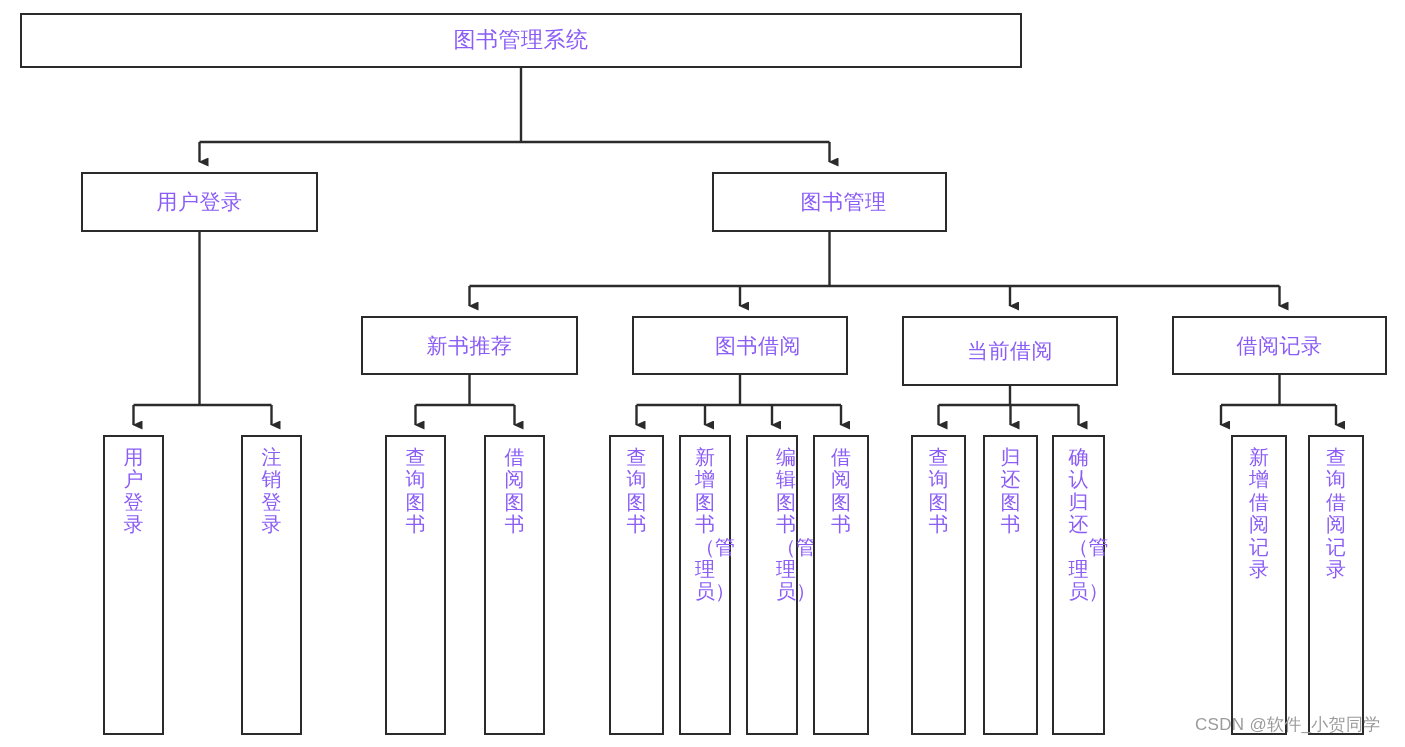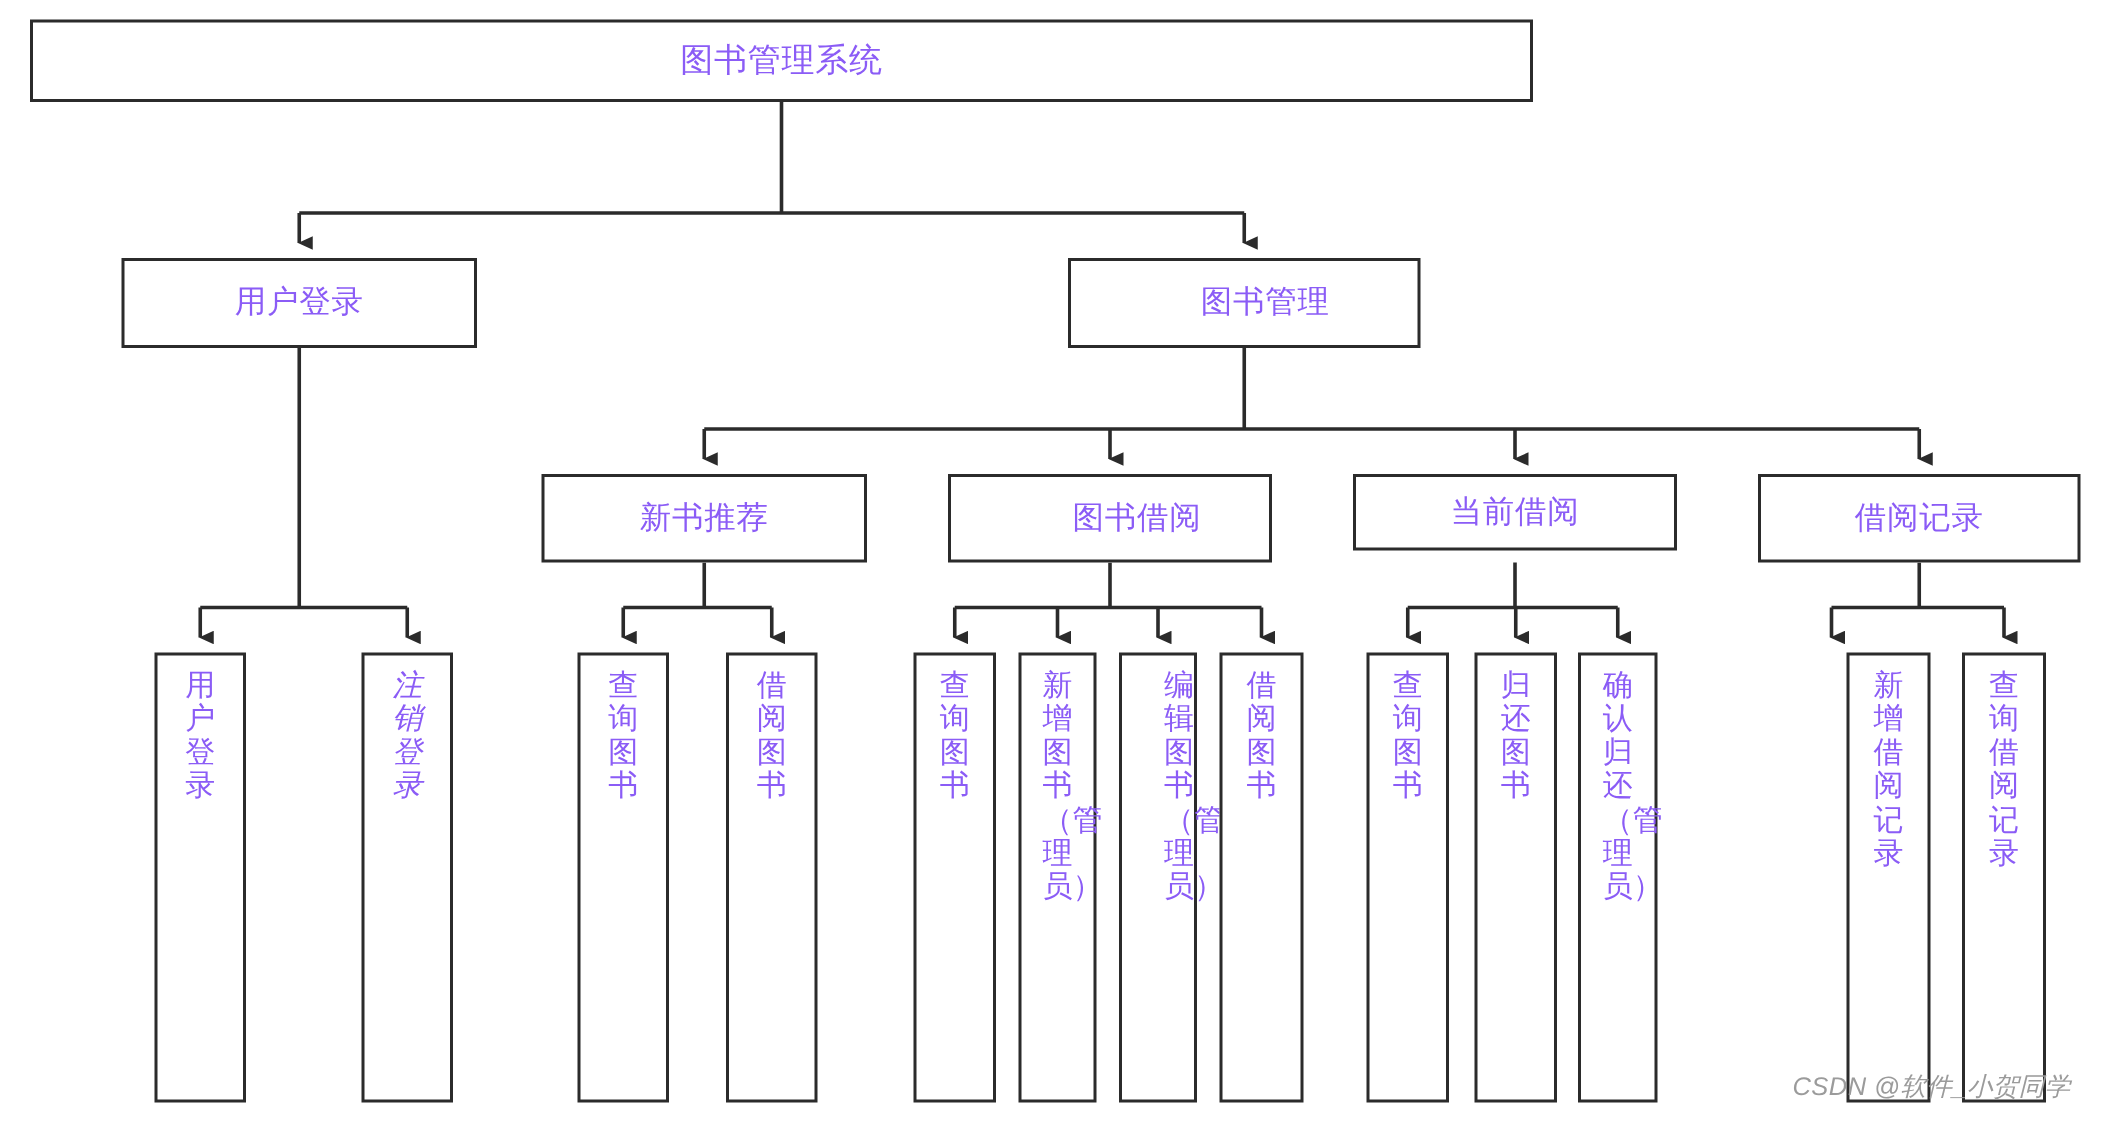--- a/index.html
+++ b/index.html
@@ -133,32 +133,32 @@
         <span class="node-label">图书管理</span>
       </div>
     </div>
   <div id="level2-container">
       <div class="node horizontal" style="left: 361px; top: 316px; width: 217px; height: 59px;">
         <span class="node-label">新书推荐</span>
       </div>
       <div class="node horizontal" style="left: 632px; top: 316px; width: 216px; height: 59px; padding-left: 36px;">
         <span class="node-label">图书借阅</span>
       </div>
-      <div class="node horizontal" style="left: 902px; top: 316px; width: 216px; height: 51px;">
+      <div class="node horizontal" style="left: 902px; top: 316px; width: 216px; height: 70px;">
         <span class="node-label">当前借阅</span>
       </div>
       <div class="node horizontal" style="left: 1172px; top: 316px; width: 215px; height: 59px;">
         <span class="node-label">借阅记录</span>
       </div>
     </div>
   <div id="leaves-container">
       <div class="node vertical" style="left: 103px; top: 435px; width: 61px; height: 300px;">
         <span class="node-label">用户登录</span>
       </div>
-      <div class="node vertical" style="left: 241px; top: 435px; width: 61px; height: 300px; font-style: italic;">
+      <div class="node vertical" style="left: 241px; top: 435px; width: 61px; height: 300px;">
         <span class="node-label">注销登录</span>
       </div>
       <div class="node vertical" style="left: 385px; top: 435px; width: 61px; height: 300px;">
         <span class="node-label">查询图书</span>
       </div>
       <div class="node vertical" style="left: 484px; top: 435px; width: 61px; height: 300px;">
         <span class="node-label">借阅图书</span>
       </div>
       <div class="node vertical" style="left: 609px; top: 435px; width: 55px; height: 300px;">
         <span class="node-label">查询图书</span>
@@ -182,15 +182,15 @@
         <span class="node-label">确认归还（管理员）</span>
       </div>
       <div class="node vertical" style="left: 1193px; top: 435px; width: 56px; height: 300px; margin-left: 38px;">
         <span class="node-label">新增借阅记录</span>
       </div>
       <div class="node vertical" style="left: 1308px; top: 435px; width: 56px; height: 300px;">
         <span class="node-label">查询借阅记录</span>
       </div>
     </div>
 
-  <div class="watermark" style="left:1195px; top:713px;font-style:italic;">CSDN @软件_小贺同学</div>
+  <div class="watermark" style="left:1195px; top:713px;">CSDN @软件_小贺同学</div>
 
 </div>
 
 </body></html>

